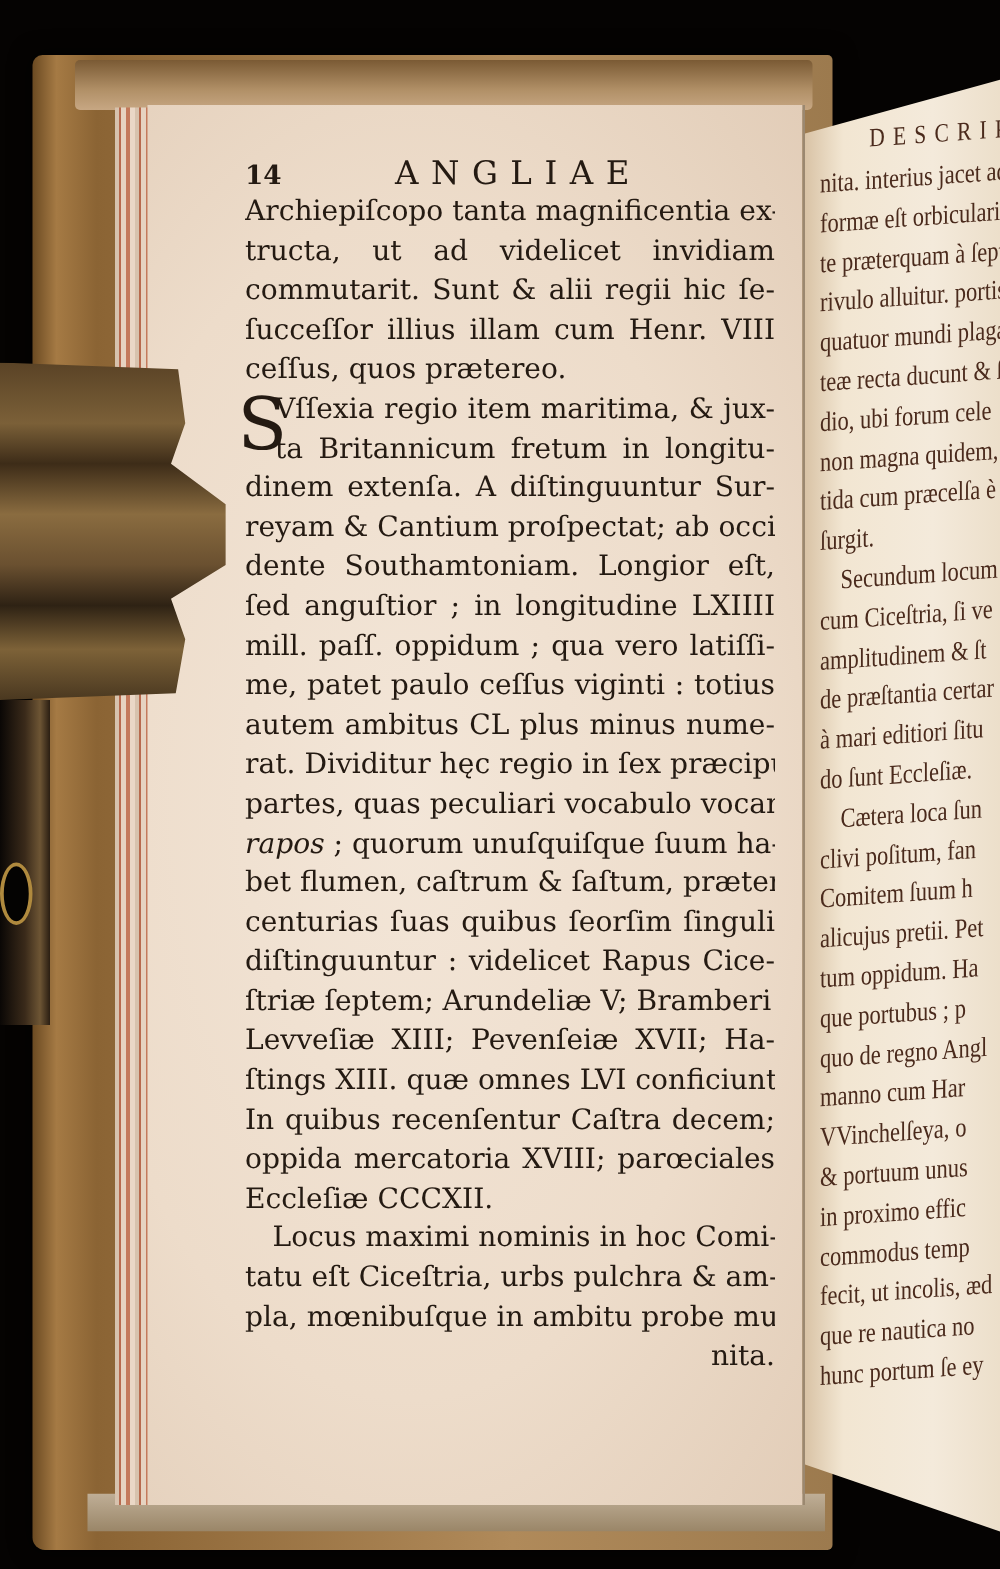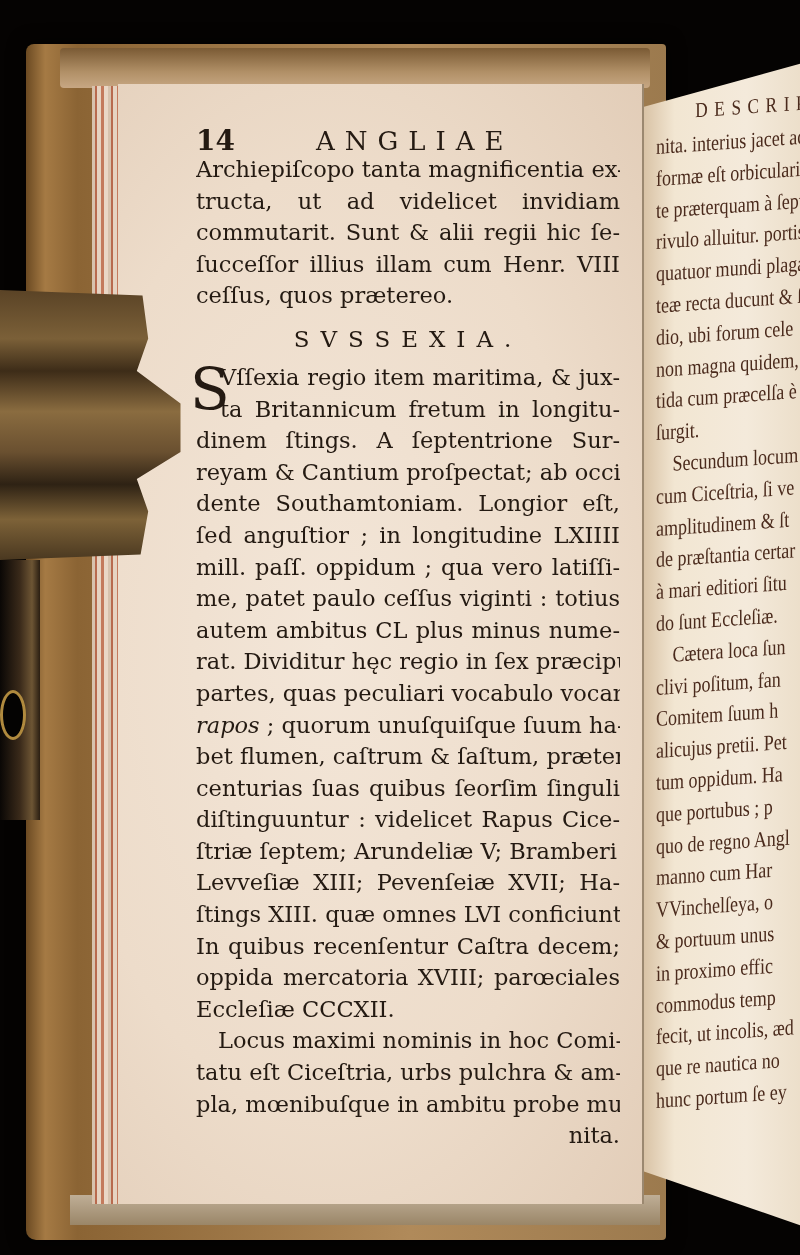--- a/index.html
+++ b/index.html
@@ -62,21 +62,21 @@
 
     
     .text-block {
       position: absolute; left: 196px; top: 124px; width: 424px;
       color: #241a12;
       font-family: "DejaVu Serif", serif;
     }
     .running-head {
       display: flex; align-items: baseline; font-size: 22px; height: 30px;
     }
-    .page-number { width: 120px; font-size: 28px; font-weight: bold; }
+    .page-number { width: 120px; font-size: 21px; font-weight: bold; }
     .head-title { letter-spacing: 10px; font-variant: small-caps; font-size: 26px; }
     .line {
       font-size: 22.5px; line-height: 31.6px; height: 31.6px;
       white-space: nowrap; overflow: hidden;
       text-align: justify; text-align-last: justify;
     }
     .line.last { text-align-last: left; }
     .line.right { text-align: left; text-align-last: right; }
     .line.indent { padding-left: 22px; }
     .line.hang { padding-left: 24px; }
@@ -123,27 +123,26 @@
   </div>
 
   <div>
     <div class="line">Archiepiſcopo tanta magnificentia ex-</div>
     <div class="line">tructa, ut ad videlicet invidiam</div>
     <div class="line">commutarit. Sunt &amp; alii regii hic ſe-</div>
     <div class="line">ſucceſſor illius illam cum Henr. VIII</div>
     <div class="line last">ceſſus, quos prætereo.</div>
   </div>
 
-  <div class="section-title">SVSSEXIA.</div>
 
   <div class="dropcap-wrap">
     <span class="dropcap">S</span>
     <div class="line hang">Vſſexia regio item maritima, &amp; jux-</div>
     <div class="line hang">ta Britannicum fretum in longitu-</div>
-    <div class="line">dinem ſtings. A ſeptentrione Sur-</div>
+    <div class="line">dinem extenſa. A diſtinguuntur Sur-</div>
     <div class="line">reyam &amp; Cantium proſpectat; ab occi-</div>
     <div class="line">dente Southamtoniam. Longior eſt,</div>
     <div class="line">ſed anguſtior ; in longitudine LXIIII</div>
     <div class="line">mill. paſſ. oppidum ; qua vero latiſſi-</div>
     <div class="line">me, patet paulo ceſſus viginti : totius</div>
     <div class="line">autem ambitus CL plus minus nume-</div>
     <div class="line">rat. Dividitur hęc regio in ſex præcipue</div>
     <div class="line">partes, quas peculiari vocabulo vocant</div>
     <div class="line"><span class="italic">rapos</span><span> ; quorum unuſquiſque ſuum ha-</span></div>
     <div class="line">bet flumen, caſtrum &amp; ſaſtum, præter</div>

